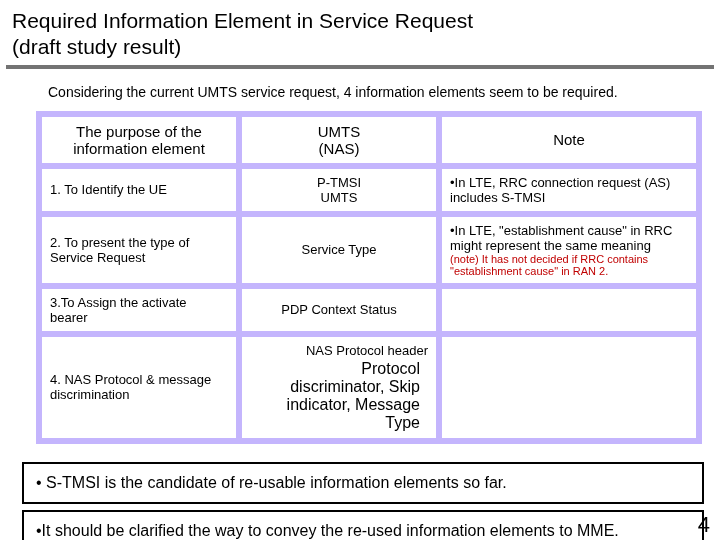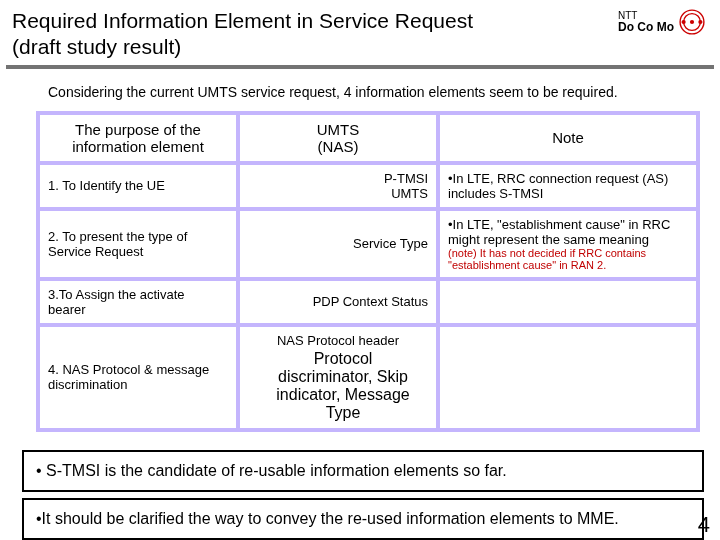--- a/index.html
+++ b/index.html
@@ -48,36 +48,36 @@
   table.main {
     border-collapse: collapse;
     margin: 6px 18px 0 36px;
     width: 660px;
     table-layout: fixed;
   }
   table.main col.c1 { width: 200px; }
   table.main col.c2 { width: 200px; }
   table.main col.c3 { width: 260px; }
   table.main td, table.main th {
-    border: 4px solid #c4b5fd;
+    border: 6px solid #c4b5fd;
     padding: 6px 8px;
     vertical-align: middle;
     font-size: 13px;
   }
   table.main th {
     font-weight: normal;
     font-size: 15px;
     text-align: center;
   }
-  .center { text-align: right; }
+  .center { text-align: center; }
   .vtop { vertical-align: top; }
   .small { font-size: 16px; }
   .note-red { color: #c00000; font-size: 11px; }
 
-  .nas-cell { text-align: center; padding-left: 22px; font-size: 13px; }
+  .nas-cell { text-align: right; padding-left: 22px; font-size: 13px; }
   .nas-sub  { display:block; margin-left: 20px; margin-top: 2px; max-width: 150px; }
 
   .boxes {
     margin: 18px 16px 0 22px;
     border: 2px solid #000;
     padding: 10px 12px;
     font-size: 16px;
   }
   .boxes + .boxes { margin-top: 6px; }
 
@@ -88,33 +88,20 @@
     font-size: 22px;
   }
 </style>
 </head>
 <body>
 
 <div class="hdr">
   <div class="title">
     <span>Required Information Element in Service Request</span><br>
     <span>(draft study result)</span>
-  </div>
-  <div class="logo-wrap">
-    <div class="logo-text">
-      <span class="ntt">NTT</span>
-      <span class="doco">Do Co Mo</span>
-    </div>
-    <svg class="logo-svg" viewBox="0 0 40 40">
-      <circle cx="20" cy="20" r="17" fill="none" stroke="#c00" stroke-width="2"></circle>
-      <circle cx="20" cy="20" r="12" fill="none" stroke="#c00" stroke-width="2"></circle>
-      <circle cx="8" cy="20" r="3" fill="#c00"></circle>
-      <circle cx="32" cy="20" r="3" fill="#c00"></circle>
-      <circle cx="20" cy="20" r="3" fill="#c00"></circle>
-    </svg>
   </div>
 </div>
 
 <div class="intro">Considering the current UMTS service request, 4 information elements seem to be required.</div>
 
 <table class="main">
   <colgroup>
       <col class="c1">
       <col class="c2">
       <col class="c3">

